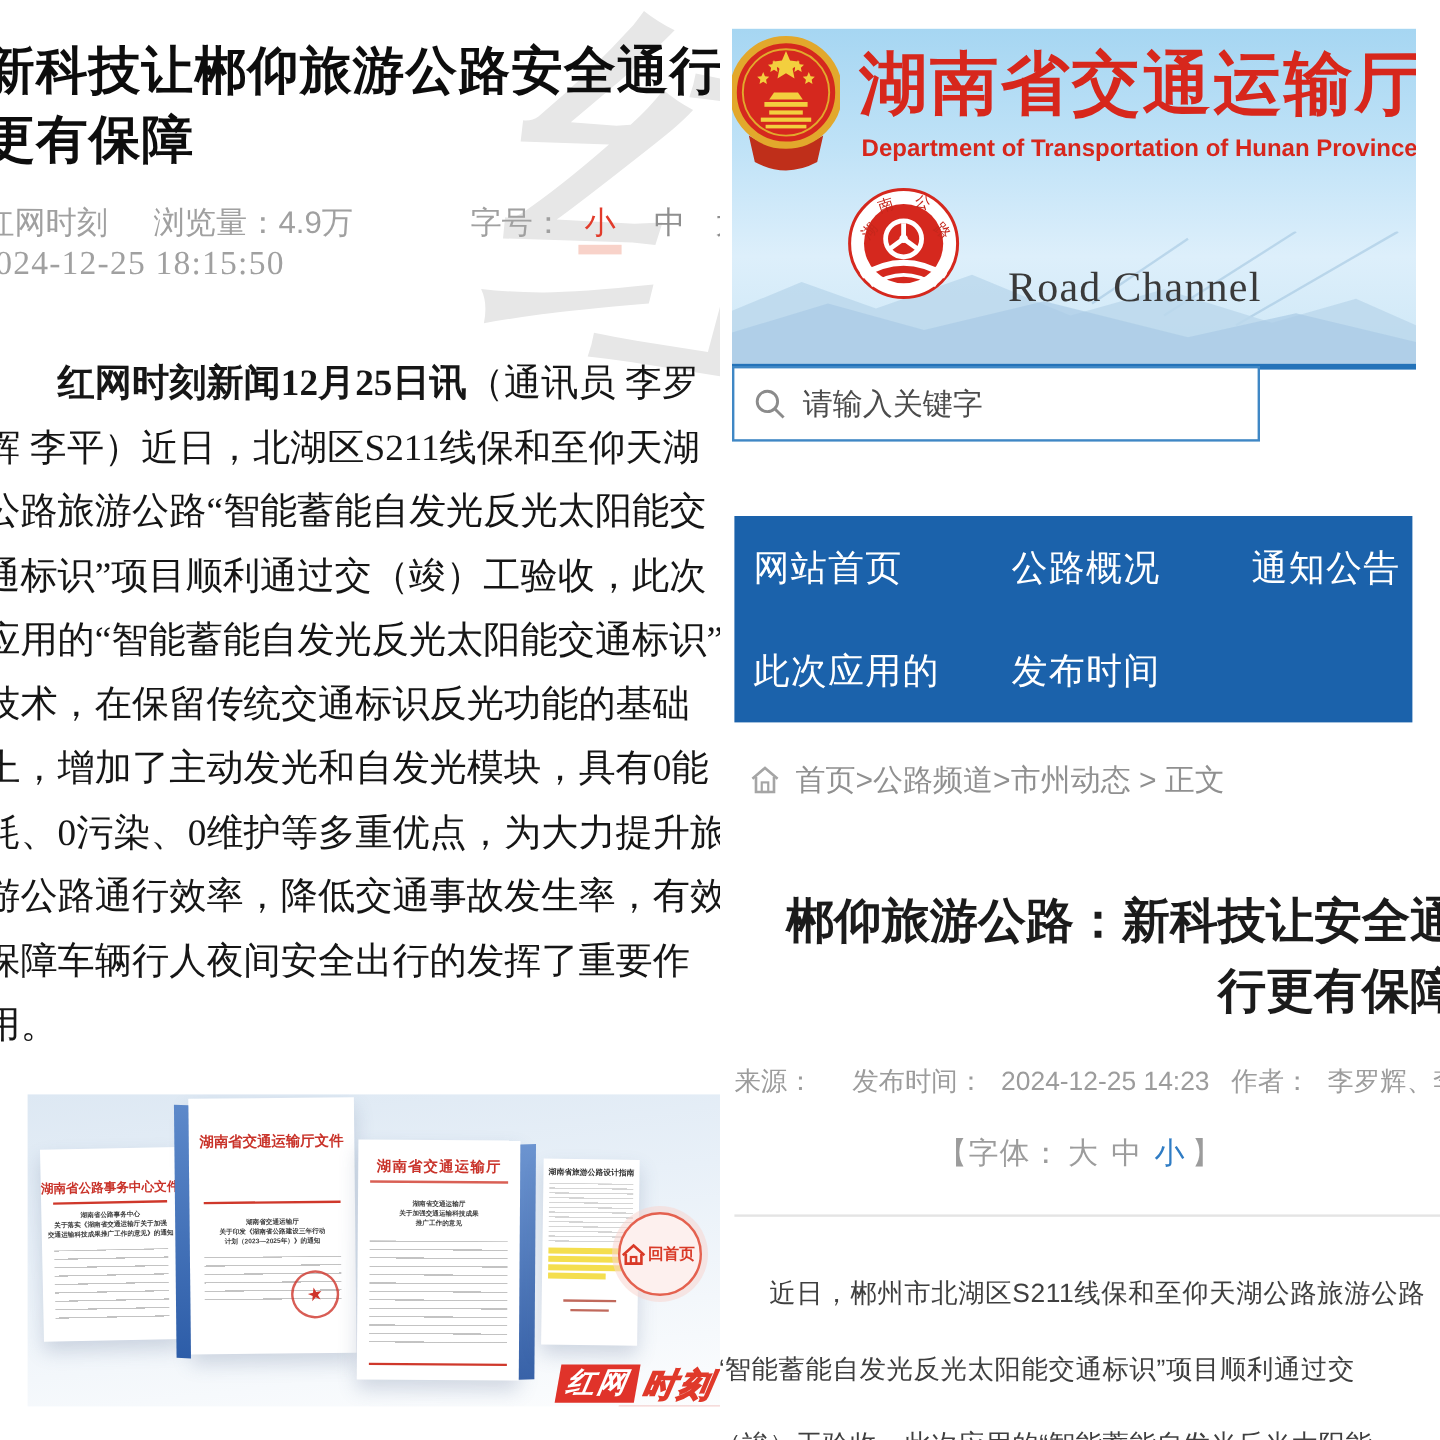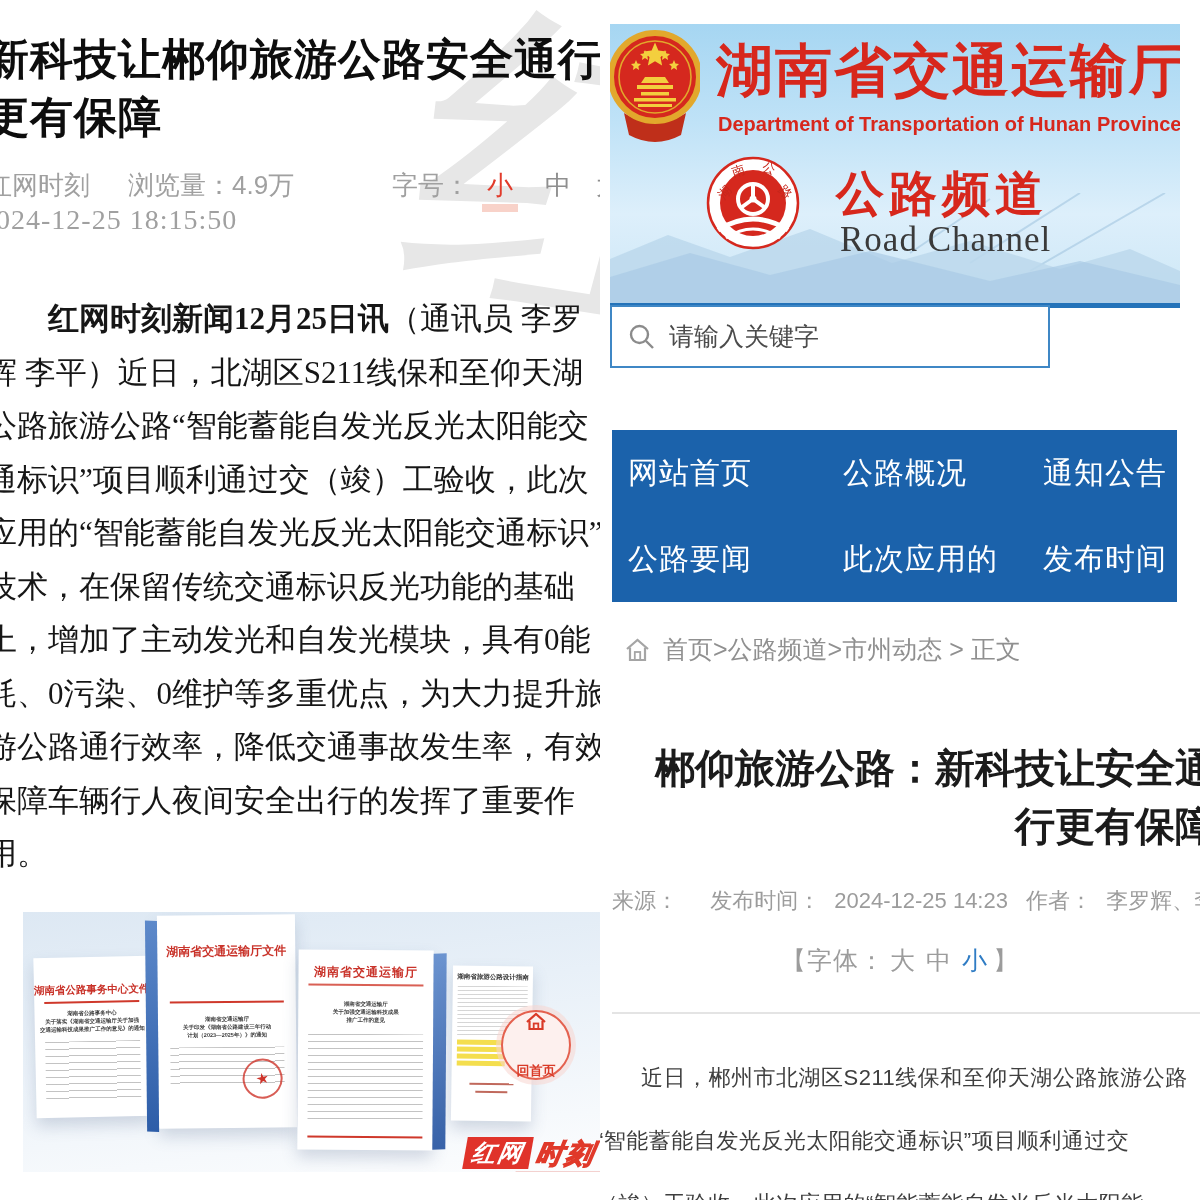--- a/index.html
+++ b/index.html
@@ -54,23 +54,23 @@
   .seal::after{content:"★";color:#ce342b;font-size:15px;}
   .d3{left:275px;top:38px;width:135px;height:200px;transform:rotate(.4deg);}
   .d3::after{content:"";position:absolute;right:-13px;top:3px;width:13px;height:98%;
     background:linear-gradient(180deg,#6c94d0,#3862a8);transform:skewY(-2deg);}
   .d3 .doc-title{top:14px;font-size:12px;letter-spacing:1px;}
   .d3 .dsub{top:50px;}
   .d4{left:429px;top:54px;width:80px;height:155px;transform:rotate(.8deg);}
   .d4 .doc-title{top:7px;font-size:6.5px;color:#333;font-family:"Liberation Sans",sans-serif;}
   .hl{position:absolute;left:5px;height:5px;background:#f4de4e;}
   .redline{position:absolute;background:#c0695c;height:2px;}
-  .back-home{position:absolute;left:478px;top:98px;width:66px;height:66px;border-radius:50%;z-index:6;
+  .back-home{position:absolute;left:492px;top:98px;width:66px;height:66px;border-radius:50%;z-index:6;
     background:#fdf0ee;border:2px solid #e4614f;box-shadow:0 0 0 5px rgba(248,214,208,.55);
-    display:flex;flex-direction:column;align-items:center;justify-content:space-between;gap:1px;cursor:pointer;}
+    display:flex;flex-direction:row;align-items:center;justify-content:flex-start;gap:1px;cursor:pointer;}
   .back-home-label{font-size:13px;font-weight:700;color:#d93a28;line-height:14px;}
   .brand{position:absolute;left:442px;top:225px;z-index:5;display:flex;align-items:flex-end;}
   .brand-red{background:#e0332a;color:#fff;font-weight:900;font-size:24px;line-height:30px;
     padding:1px 7px;transform:skewX(-10deg);font-style:italic;letter-spacing:2px;}
   .brand-outline{color:#fdf6f5;font-weight:900;font-size:27px;line-height:30px;margin-left:5px;font-style:italic;
     -webkit-text-stroke:1.4px #e0392a;transform:skewX(-10deg);letter-spacing:3px;}
   .brand-caption{position:absolute;left:50px;top:34px;width:96px;height:8px;
     background:rgba(224,96,86,.28);transform:skewX(-10deg);}
 
   
@@ -257,37 +257,35 @@
       <text x="26" y="20" font-size="13" fill="#c5271c" transform="rotate(-18 30 16)">南</text>
       <text x="56" y="16" font-size="13" fill="#c5271c" transform="rotate(16 60 14)">公</text>
       <text x="72" y="38" font-size="13" fill="#c5271c" transform="rotate(48 76 36)">路</text>
       <circle cx="47" cy="43" r="15" fill="none" stroke="#fff" stroke-width="4"></circle>
       <path d="M47 43 L47 30 M47 43 L36 51 M47 43 L58 51" stroke="#fff" stroke-width="4" fill="none"></path>
       <circle cx="47" cy="43" r="3.5" fill="#fff"></circle>
       <path d="M12 74 Q47 52 82 74" stroke="#fff" stroke-width="5" fill="none"></path>
       <path d="M20 82 Q47 64 74 82" stroke="#fff" stroke-width="3" fill="none"></path>
     </svg>
 
-    <div class="rp-channel-cn">公路频道</div>
     <div class="rp-channel-en">Road Channel</div>
   </div>
 
   <div class="rp-search-input">
     <svg width="28" height="28" viewBox="0 0 28 28">
       <circle cx="11.5" cy="11.5" r="8.5" fill="none" stroke="#8b8b8b" stroke-width="2.4"></circle>
       <line x1="18" y1="18" x2="25" y2="25" stroke="#8b8b8b" stroke-width="2.4"></line>
     </svg>
     <span class="rp-search-placeholder">请输入关键字</span>
   </div>
 
   <nav class="rp-nav">
     <div class="rp-nav-item">网站首页</div>
     <div class="rp-nav-item">公路概况</div>
     <div class="rp-nav-item">通知公告</div>
-    <div class="rp-nav-item">公路要闻</div>
     <div class="rp-nav-item">此次应用的</div>
     <div class="rp-nav-item">发布时间</div>
   </nav>
 
   <div class="rp-breadcrumb">
     <svg width="27" height="26" viewBox="0 0 27 26">
       <path d="M3 12 L13.5 3 L24 12" fill="none" stroke="#a5a5a5" stroke-width="2.2"></path>
       <path d="M6 10.5 V23 H21 V10.5" fill="none" stroke="#a5a5a5" stroke-width="2.2"></path>
       <rect x="10.8" y="15" width="5.4" height="8" fill="none" stroke="#a5a5a5" stroke-width="1.8"></rect>
     </svg>

